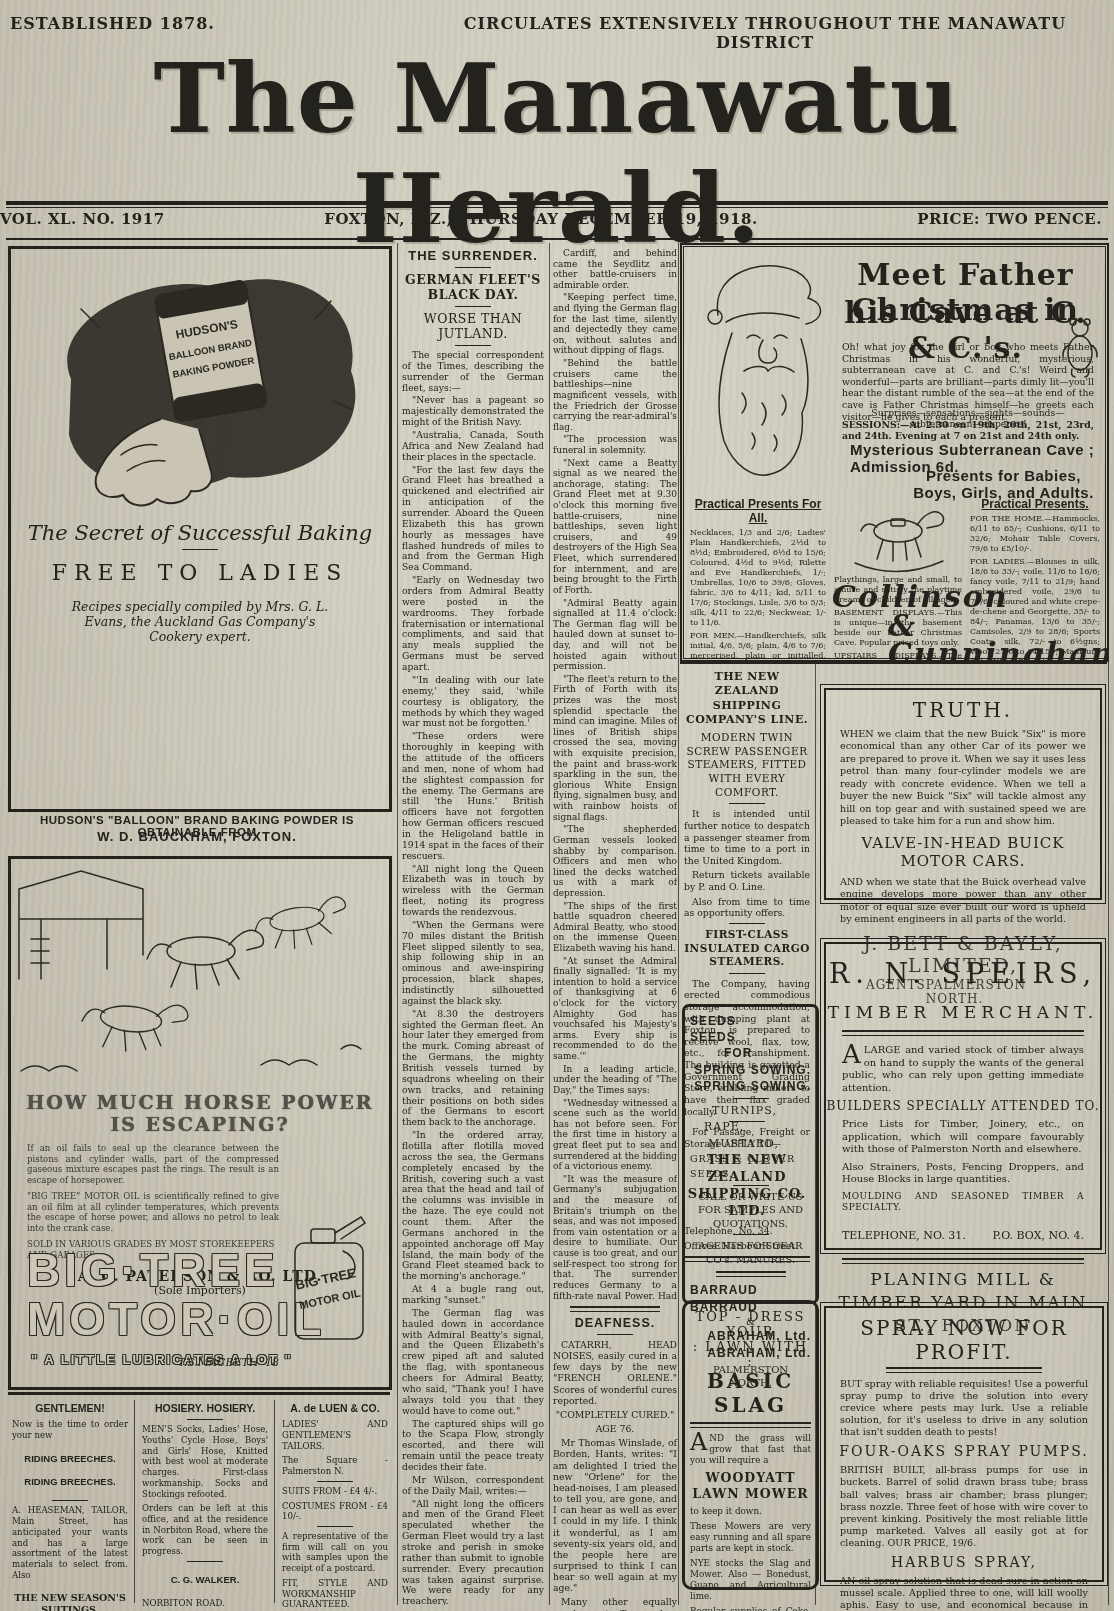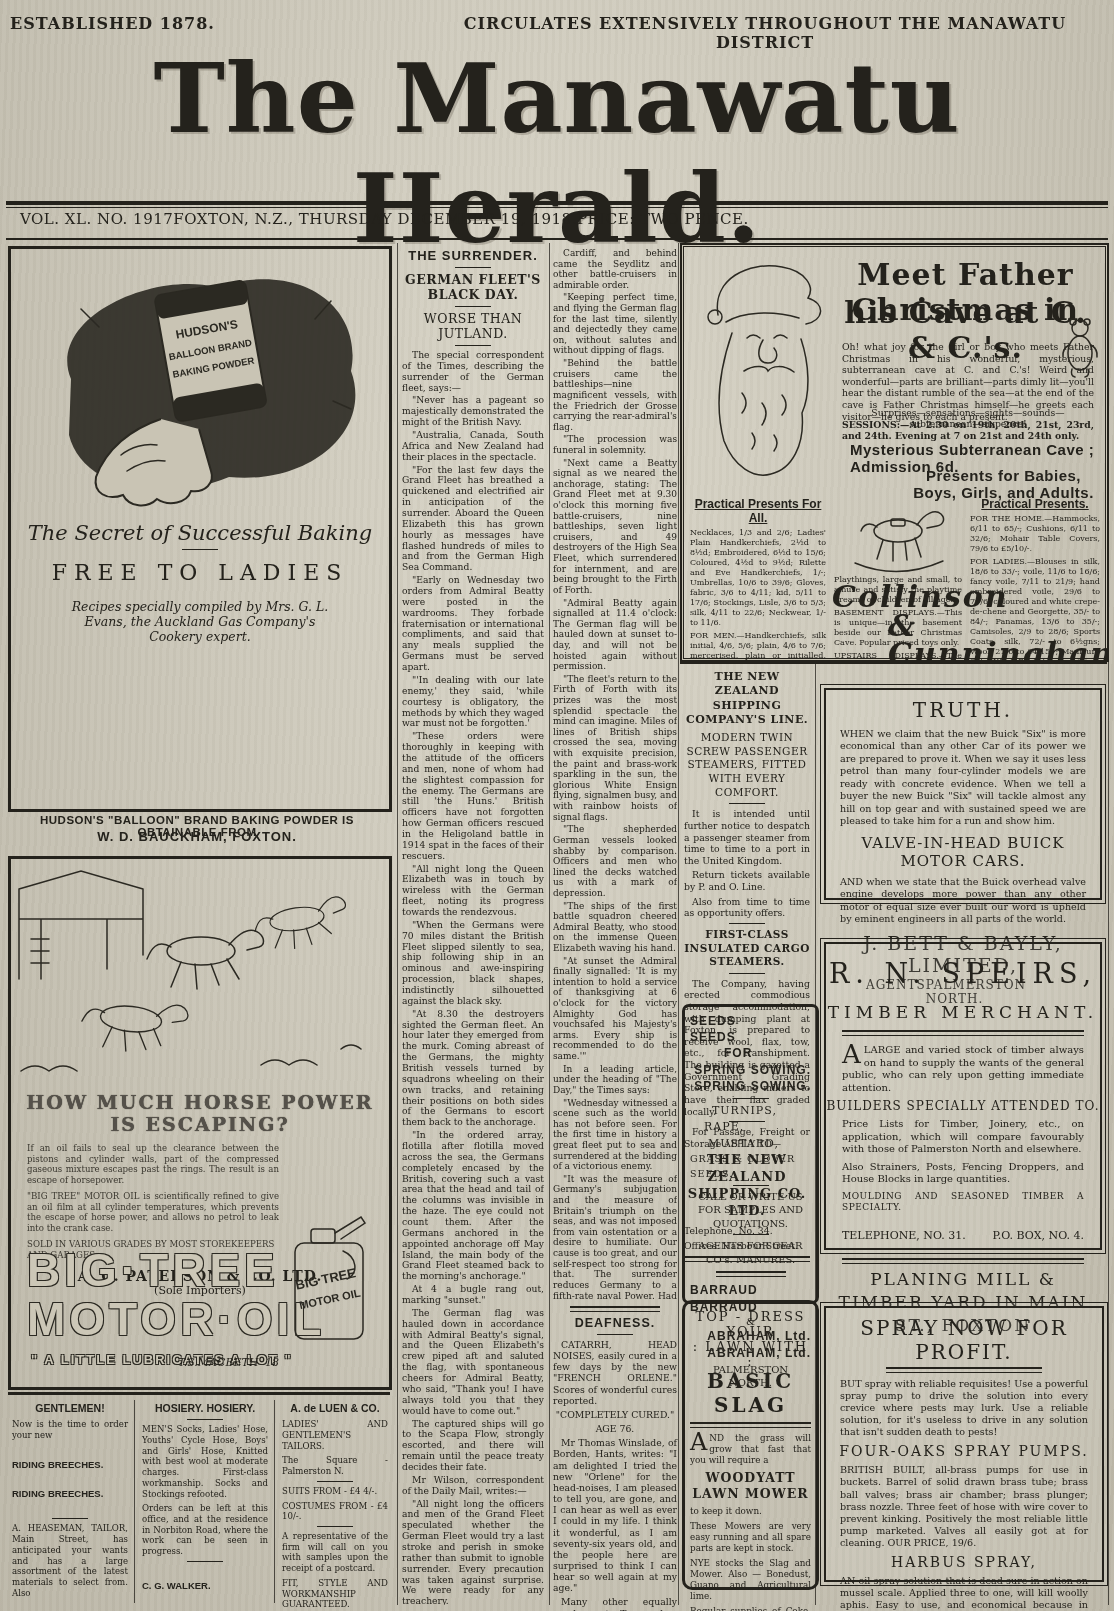--- a/index.html
+++ b/index.html
@@ -15,22 +15,22 @@
   .ctr{text-align:center;}
   .just{text-align:justify;}
   .sd{width:36px;border-top:1px solid #24221c;margin:4px auto;}
   .dr{border-top:2px solid #24221c;border-bottom:1px solid #24221c;height:3px;margin:5px 0;}
   .vrule{position:absolute;width:1px;background:rgba(36,34,28,0.75);}
   .hrule{position:absolute;background:#24221c;}
   
   .tagline{top:14px;font-size:16px;font-weight:bold;letter-spacing:1px;}
   .mast{top:44px;left:0;right:0;text-align:center;font-size:96px;font-weight:bold;line-height:1.15;
     letter-spacing:1px;text-shadow:2px 2px 0 rgba(70,65,50,0.25);}
-  .dateline{top:210px;left:20px;right:12px;display:flex;justify-content:flex-start;
-    font-size:15px;font-weight:normal;letter-spacing:0.5px;}
+  .dateline{top:210px;left:0;right:12px;display:flex;justify-content:space-between;
+    font-size:15px;font-weight:bold;letter-spacing:0.5px;}
   
   .boxed{border:3px solid #24221c;}
   .dbox{border:1px solid #24221c;padding:3px;background:rgba(255,255,250,0.12);}
   .dbox-in{border:2px solid #24221c;height:100%;box-sizing:border-box;}
   
   .hud-tag{font-style:italic;font-size:21px;margin-top:4px;}
   .hud-free{font-size:22px;letter-spacing:7px;margin-top:10px;}
   .hud-body{font-size:14.5px;margin:12px 42px 0;line-height:1.35;}
   .hud-body::first-letter{float:left;font-size:42px;line-height:0.82;padding:2px 4px 0 0;}
   .hud-note{font-style:italic;font-size:12.5px;margin:14px 52px 0;}
@@ -91,21 +91,21 @@
   .sp-sub{font-size:12px;text-align:center;letter-spacing:1px;}
   .sp-tel{display:flex;justify-content:space-between;margin:16px 16px;font-size:11px;}
   .sp-yard{font-size:17px;text-align:center;letter-spacing:2px;line-height:1.35;}
   .spray-t{font-size:20px;text-align:center;letter-spacing:2px;margin-top:8px;}
   .spray p{font-size:9.6px;line-height:1.26;margin:5px 14px;text-align:justify;}
   .spray-sub{font-size:14px;text-align:center;letter-spacing:2px;}
   
   .cls{font-size:8.6px;line-height:1.25;}
   .cls p{margin:0 0 4px;text-align:justify;}
   .cls-h{font-family:"Liberation Sans",sans-serif;font-weight:bold;font-size:10.5px;text-align:center;margin-bottom:4px;}
-  .cls-b{font-family:"Liberation Sans",sans-serif;font-weight:bold;font-size:9.5px;text-align:left;margin:18px 0;}
+  .cls-b{font-family:"Liberation Sans",sans-serif;font-weight:bold;font-size:9.5px;text-align:center;margin:12px 0;}
   .cls-c{text-align:center;}
   svg{display:block;}
   .ink-stroke{stroke:#2b2922;fill:none;stroke-width:1.5;stroke-linecap:round;}
 </style>
 </head>
 <body>
 
 <div class="page">
 
   <div class="abs tagline serif" style="left:10px;">ESTABLISHED   1878.</div>

